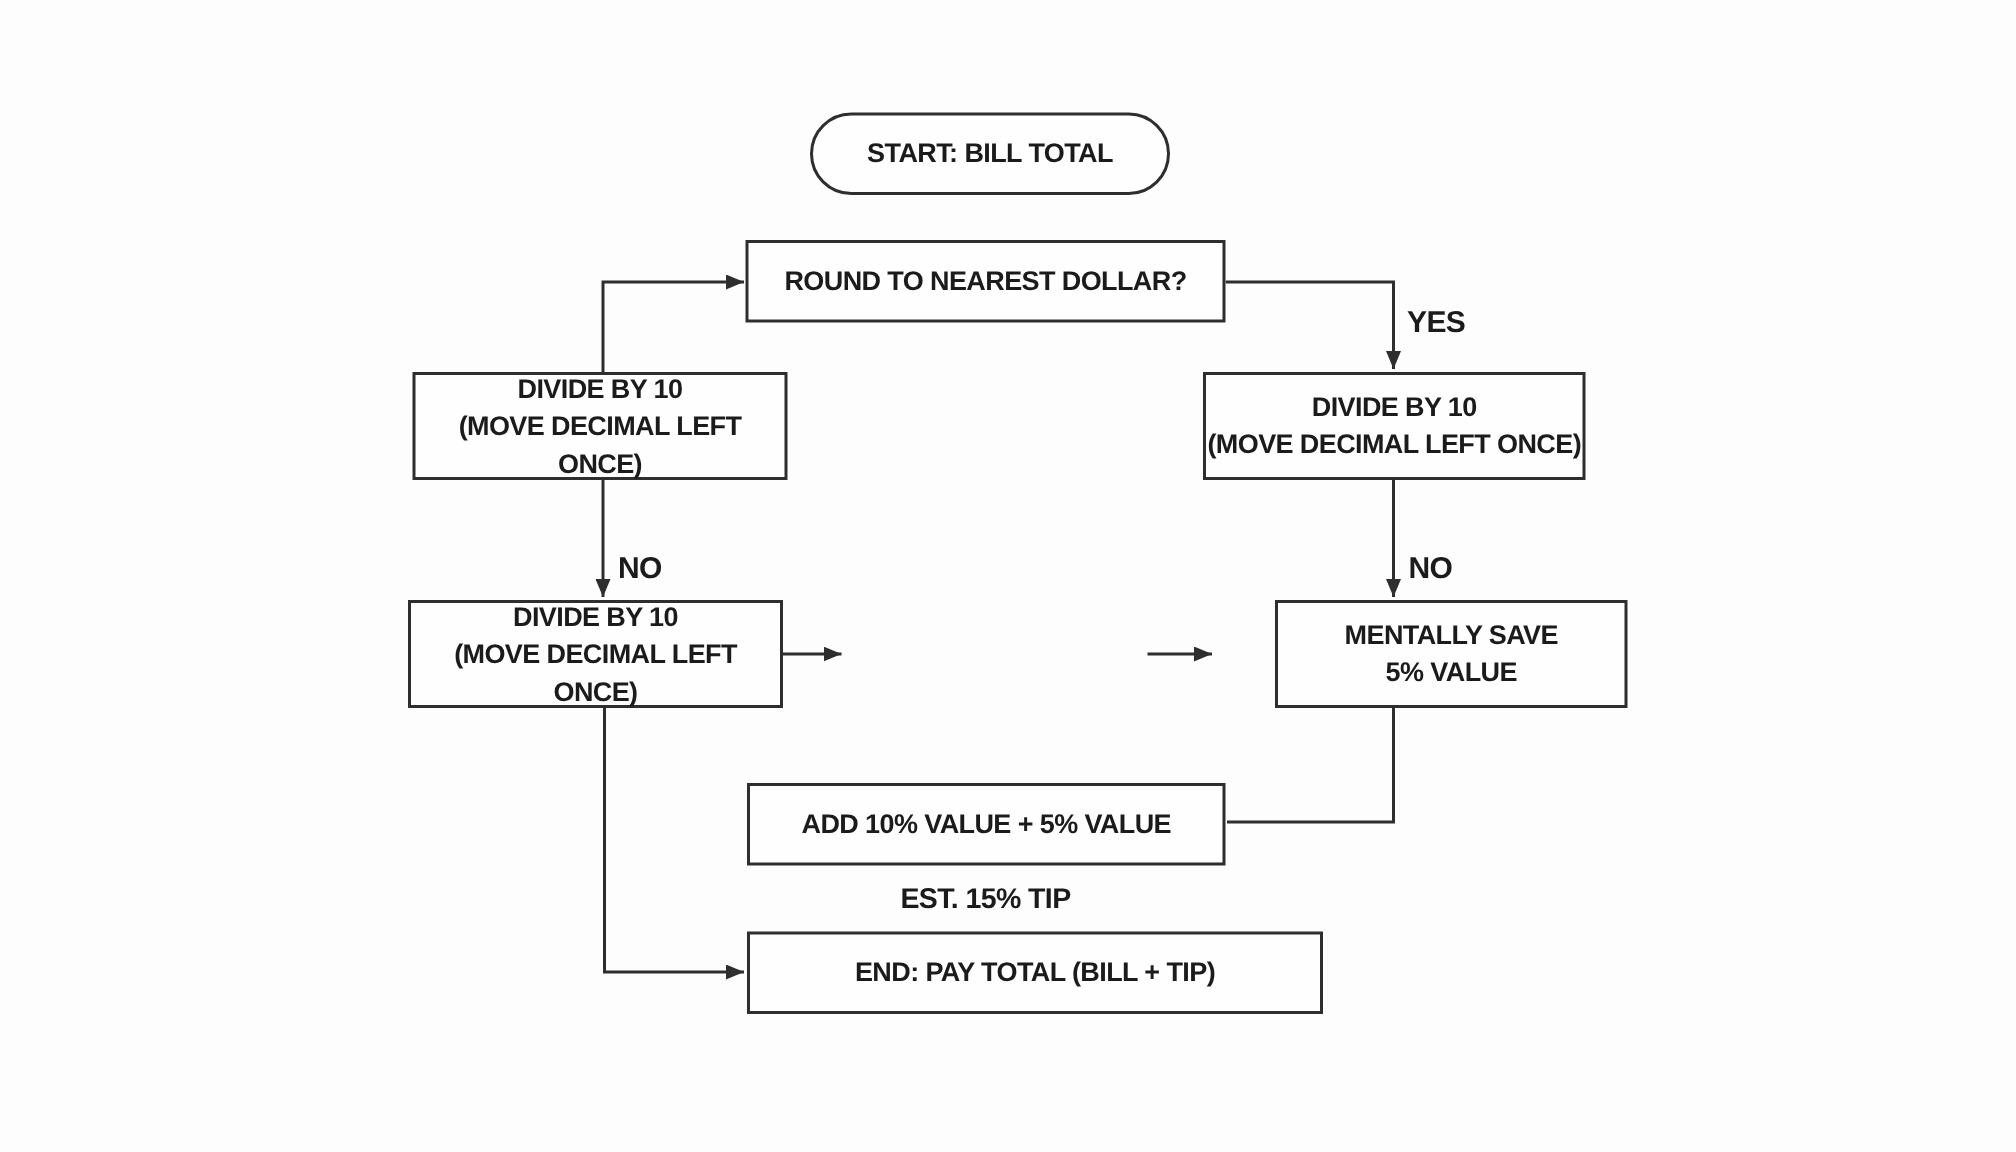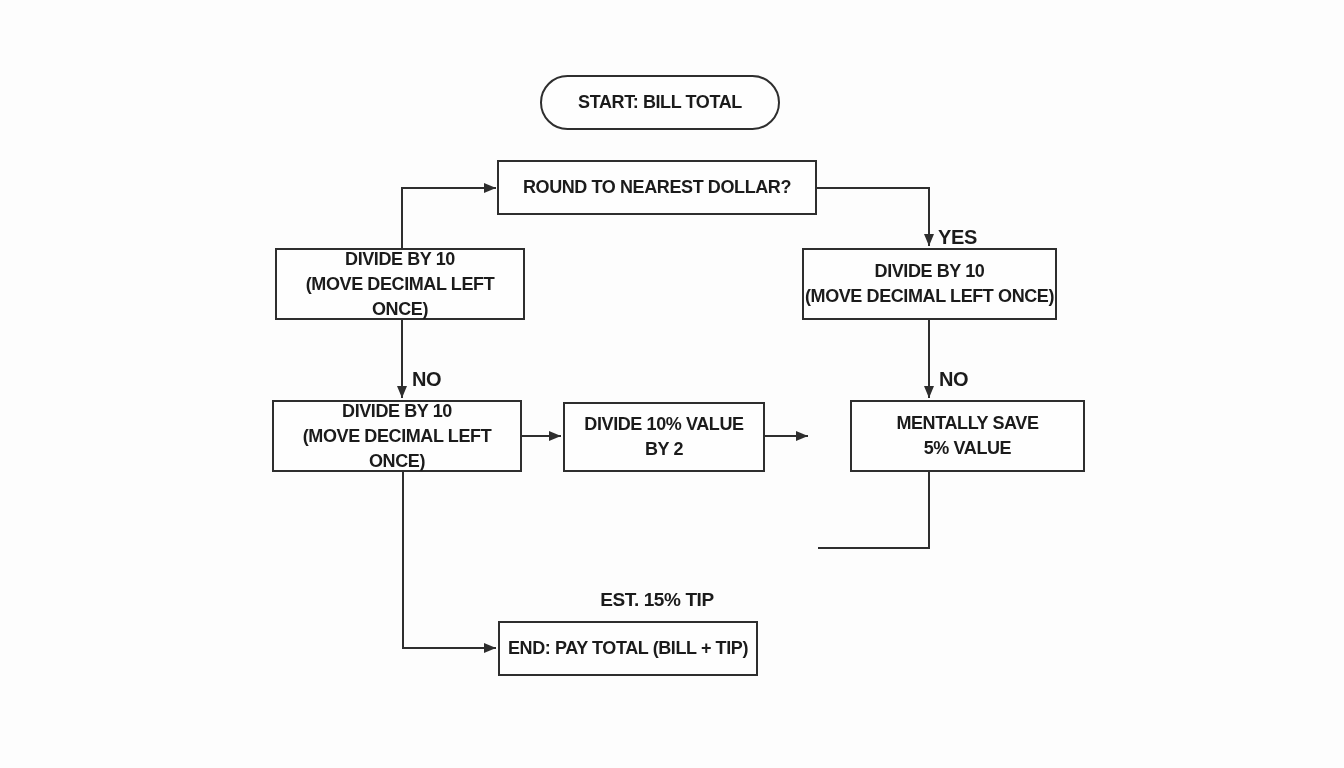--- a/index.html
+++ b/index.html
@@ -58,22 +58,22 @@
   }
   
   #node-start              { left: 540px; top: 75px;  width: 240px; height: 55px; }
   #node-round              { left: 497px; top: 160px; width: 320px; height: 55px; }
   #node-divide-top-left    { left: 275px; top: 248px; width: 250px; height: 72px; }
   #node-divide-top-right   { left: 802px; top: 248px; width: 255px; height: 72px; }
   #node-divide-bottom-left { left: 272px; top: 400px; width: 250px; height: 72px; }
   #node-halve              { left: 563px; top: 402px; width: 202px; height: 70px; }
   #node-save               { left: 810px; top: 400px; width: 235px; height: 72px; margin-left: 40px; }
   #node-add                { left: 498px; top: 522px; width: 319px; height: 55px; }
-  #node-end                { left: 498px; top: 621px; width: 260px; height: 55px; text-align: right; }
-  #label-yes      { left: 938px; top: 226px; }
+  #node-end                { left: 498px; top: 621px; width: 384px; height: 55px; text-align: right; }
+  #label-yes      { left: 938px; top: 204px; }
   #label-no-left  { left: 412px; top: 368px; }
   #label-no-right { left: 939px; top: 368px; }
   #caption-est-tip { left: 497px; top: 589px; width: 320px; text-align: center; }
 </style>
 </head>
 <body>
 
 <div class="canvas">
 
   <svg class="edges-svg" viewBox="0 0 1344 768" xmlns="http://www.w3.org/2000/svg">
@@ -98,26 +98,25 @@
 
   <div class="node" id="node-divide-top-left">DIVIDE BY 10
 (MOVE DECIMAL LEFT ONCE)</div>
 
   <div class="node" id="node-divide-top-right">DIVIDE BY 10
 (MOVE DECIMAL LEFT ONCE)</div>
 
   <div class="node" id="node-divide-bottom-left">DIVIDE BY 10
 (MOVE DECIMAL LEFT ONCE)</div>
 
-  <div class="node" id="node-halve">DIVIDE 10% VALUE
-BY 2</div>
 
   <div class="node" id="node-save">MENTALLY SAVE
 5% VALUE</div>
 
+  <div class="node" id="node-add">ADD 10% VALUE + 5% VALUE</div>
 
   <div class="node" id="node-end">END: PAY TOTAL (BILL + TIP)</div>
 
   <span class="edge-label" id="label-yes">YES</span>
 
   <span class="edge-label" id="label-no-left">NO</span>
 
   <span class="edge-label" id="label-no-right">NO</span>
 
   <div class="caption" id="caption-est-tip">EST. 15% TIP</div>

